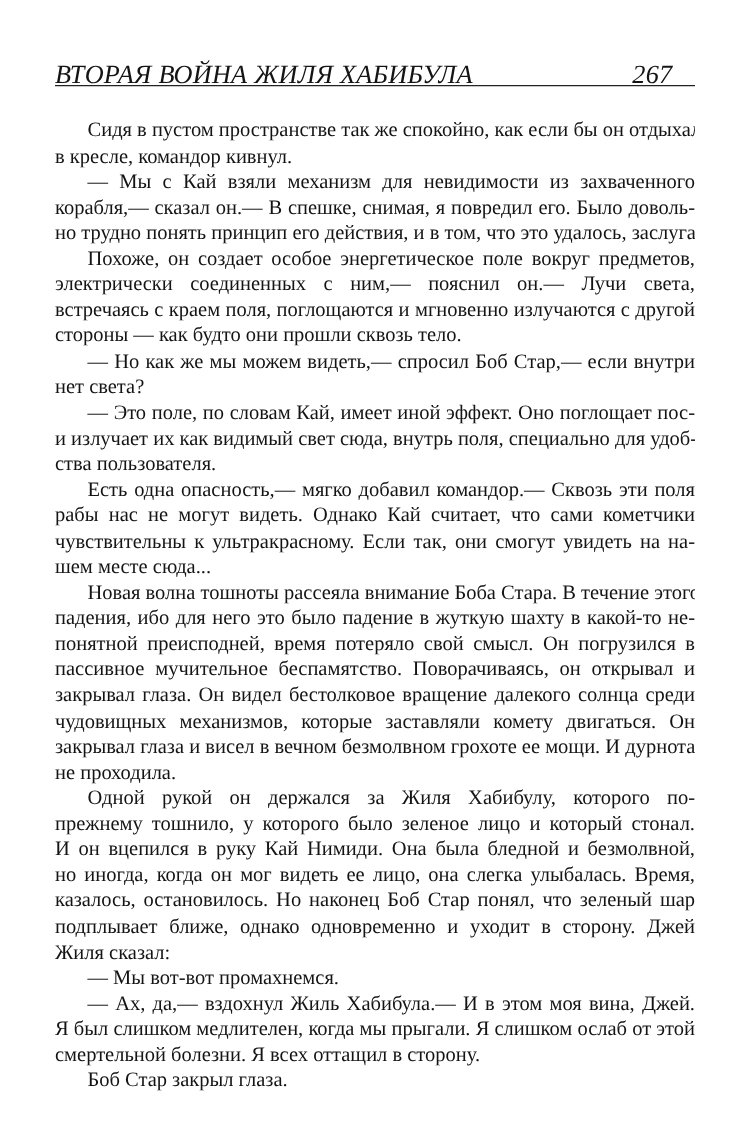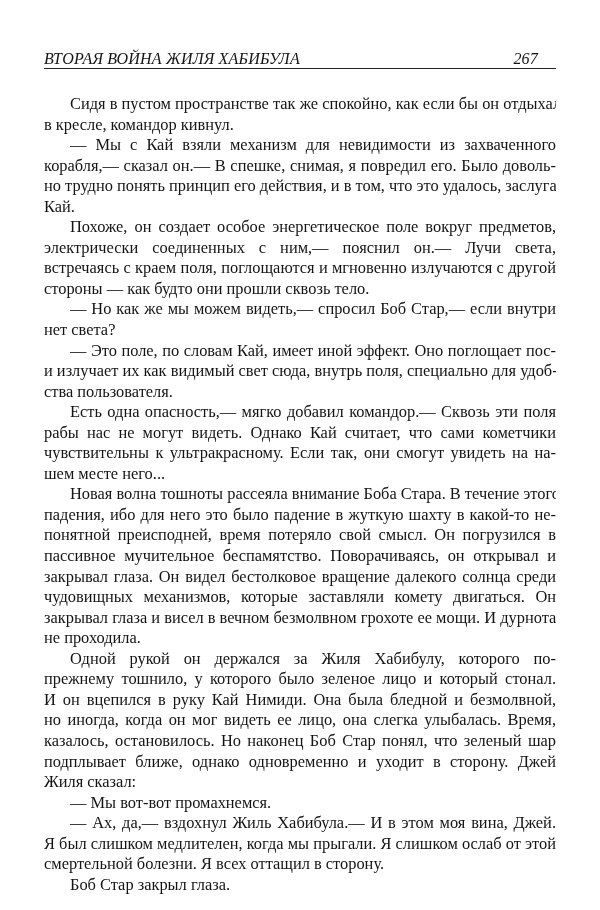--- a/index.html
+++ b/index.html
@@ -1,19 +1,19 @@
 <!DOCTYPE html>
 <html><head>
 <meta charset="utf-8">
 <style>
   html, body { margin: 0; padding: 0; background: #ffffff; }
   body { width: 600px; height: 910px; position: relative; overflow: hidden;
          font-family: "Liberation Serif", "DejaVu Serif", serif; color: #141414; }
   .header { position: absolute; left: 44px; top: 50px; width: 512px; height: 18px;
-            border-bottom: 1.4px solid #222; font-style: italic; font-size: 16px;
+            border-bottom: 1.4px solid #222; font-style: italic; font-size: 21px;
             line-height: 18px; letter-spacing: 0.2px; }
   .header .title { position: absolute; left: 0; top: 0; }
   .header .pageno { position: absolute; right: 18px; top: 0; }
   .body { position: absolute; left: 44px; top: 94px; width: 512px; font-size: 16.4px; }
   .ln { display: block; height: 20.55px; line-height: 20.55px; white-space: nowrap;
         text-align: justify; text-align-last: justify; overflow: hidden; }
   .ln.last { text-align-last: left; }
   .ln.ind { padding-left: 26px; }
 </style>
 </head>
@@ -23,34 +23,33 @@
   <span class="title">ВТОРАЯ ВОЙНА ЖИЛЯ ХАБИБУЛА</span>
   <span class="pageno">267</span>
 </div>
 
 <div class="body" id="body">
     <span class="ln ind">Сидя в пустом пространстве так же спокойно, как если бы он отдыхал</span>
     <span class="ln last">в кресле, командор кивнул.</span>
     <span class="ln ind">— Мы с Кай взяли механизм для невидимости из захваченного</span>
     <span class="ln">корабля,— сказал он.— В спешке, снимая, я повредил его. Было доволь-</span>
     <span class="ln">но трудно понять принцип его действия, и в том, что это удалось, заслуга</span>
-    <span class="ln last">Кай.</span>
     <span class="ln ind">Похоже, он создает особое энергетическое поле вокруг предметов,</span>
     <span class="ln">электрически соединенных с ним,— пояснил он.— Лучи света,</span>
     <span class="ln">встречаясь с краем поля, поглощаются и мгновенно излучаются с другой</span>
     <span class="ln last">стороны — как будто они прошли сквозь тело.</span>
     <span class="ln ind">— Но как же мы можем видеть,— спросил Боб Стар,— если внутри</span>
     <span class="ln last">нет света?</span>
     <span class="ln ind">— Это поле, по словам Кай, имеет иной эффект. Оно поглощает пос-</span>
     <span class="ln">и излучает их как видимый свет сюда, внутрь поля, специально для удоб-</span>
     <span class="ln last">ства пользователя.</span>
     <span class="ln ind">Есть одна опасность,— мягко добавил командор.— Сквозь эти поля</span>
     <span class="ln">рабы нас не могут видеть. Однако Кай считает, что сами кометчики</span>
     <span class="ln">чувствительны к ультракрасному. Если так, они смогут увидеть на на-</span>
-    <span class="ln last">шем месте него...</span>
+    <span class="ln last">шем месте сюда...</span>
     <span class="ln ind">Новая волна тошноты рассеяла внимание Боба Стара. В течение этого</span>
     <span class="ln">падения, ибо для него это было падение в жуткую шахту в какой-то не-</span>
     <span class="ln">понятной преисподней, время потеряло свой смысл. Он погрузился в</span>
     <span class="ln">пассивное мучительное беспамятство. Поворачиваясь, он открывал и</span>
     <span class="ln">закрывал глаза. Он видел бестолковое вращение далекого солнца среди</span>
     <span class="ln">чудовищных механизмов, которые заставляли комету двигаться. Он</span>
     <span class="ln">закрывал глаза и висел в вечном безмолвном грохоте ее мощи. И дурнота</span>
     <span class="ln last">не проходила.</span>
     <span class="ln ind">Одной рукой он держался за Жиля Хабибулу, которого по-</span>
     <span class="ln">прежнему тошнило, у которого было зеленое лицо и который стонал.</span>

